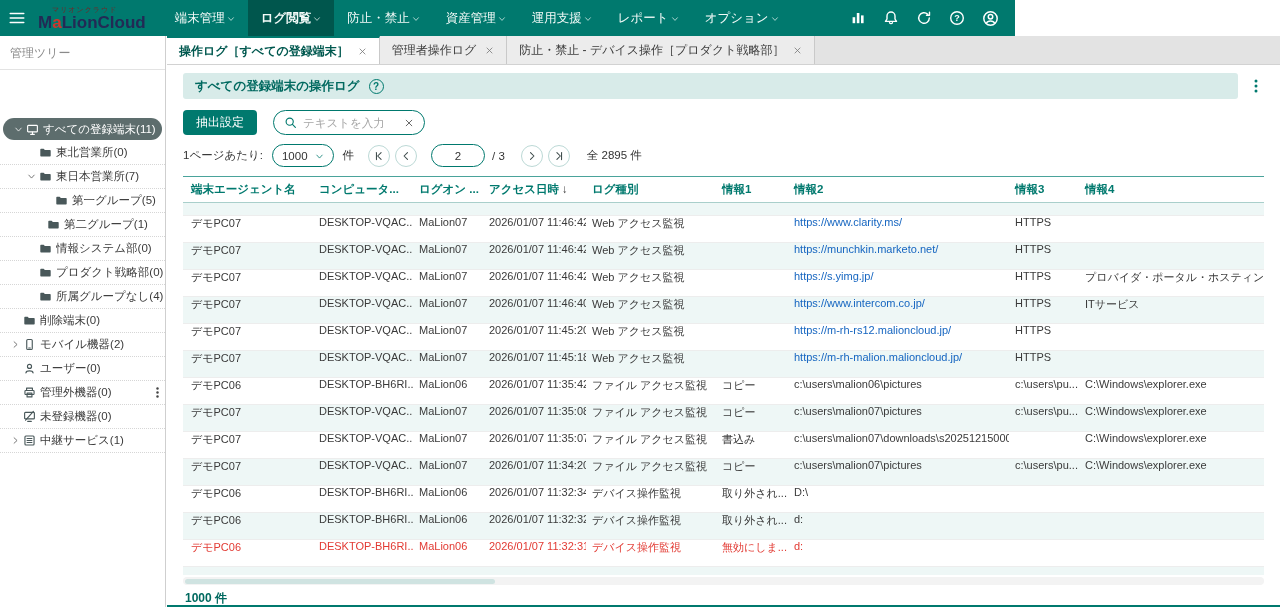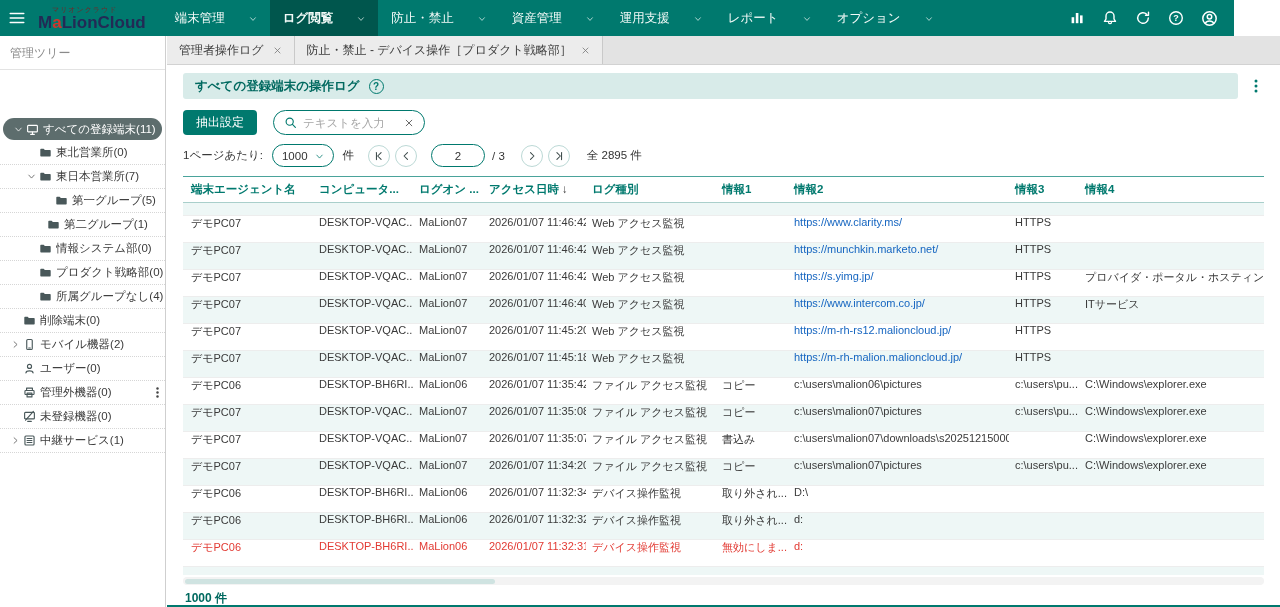--- a/index.html
+++ b/index.html
@@ -1,29 +1,29 @@
 <!DOCTYPE html>
 <html><head>
 <meta charset="utf-8">
 <style>
   * { margin:0; padding:0; box-sizing:border-box; }
   html,body { width:1280px; height:607px; overflow:hidden; background:#fff;
               font-family:"Liberation Sans","DejaVu Sans",sans-serif; }
 
   
-  .topbar { position:absolute; left:0; top:0; width:1234px; height:36px;
+  .topbar { position:absolute; left:0; top:0; width:1015px; height:36px;
             background:#00796e; display:flex; align-items:center; color:#f2faf8; z-index:10; }
   .hamburger { width:34px; height:36px; display:flex; align-items:center; justify-content:center;
                color:#fff; cursor:pointer; flex:none; }
   .logo { display:flex; flex-direction:column; justify-content:center; margin:0 16px 0 4px; flex:none; cursor:default; }
   .logo-furigana { font-size:7px; letter-spacing:1px; color:#6e2a2a; line-height:8px; padding-left:14px; }
   .logo-main { font-size:17px; font-weight:bold; color:#222a55; line-height:17px; letter-spacing:0; }
   .logo-main .accent { color:#d0342c; }
   .menus { display:flex; height:36px; flex:none; }
-  .menu-item { height:36px; display:flex; align-items:center; gap:24px; padding:0 13px;
+  .menu-item { height:36px; display:flex; align-items:center; gap:2px; padding:0 13px;
                font-size:12.5px; color:#f2faf8; cursor:pointer; white-space:nowrap; }
   .menu-item.active { background:#00564d; font-weight:bold; }
   .menu-item .mcaret { display:inline-flex; margin-top:2px; }
   .topbar-right { margin-left:auto; display:flex; align-items:center; gap:17px; padding-right:16px; }
   .tb-icon { display:inline-flex; color:#fff; cursor:pointer; }
 
   
   .sidebar { position:absolute; left:0; top:36px; width:166px; bottom:0; background:#fff;
              border-right:1px solid #cfcfcf; }
   .sidebar-title { padding:9px 10px 7px 10px; font-size:12px; color:#8a8a8a;
@@ -374,20 +374,28 @@
             <path d="M5 5.6h6M5 8h6M5 10.4h6"></path>
           </svg>
         </span>
         <span class="tree-label">中継サービス(1)</span>
       </div>
     </div>
 </div>
 
 <div class="main">
   <div class="tabbar">
+      <div class="tab active">
+        <span>操作ログ［すべての登録端末］</span>
+        <span class="tab-close">
+          <svg width="9" height="9" viewBox="0 0 16 16" fill="none" stroke="currentColor" stroke-width="1.4" stroke-linecap="round" stroke-linejoin="round">
+            <path d="M3.5 3.5l9 9M12.5 3.5l-9 9"></path>
+          </svg>
+        </span>
+      </div>
       <div class="tab">
         <span>管理者操作ログ</span>
         <span class="tab-close">
           <svg width="9" height="9" viewBox="0 0 16 16" fill="none" stroke="currentColor" stroke-width="1.4" stroke-linecap="round" stroke-linejoin="round">
             <path d="M3.5 3.5l9 9M12.5 3.5l-9 9"></path>
           </svg>
         </span>
       </div>
       <div class="tab">
         <span>防止・禁止 - デバイス操作［プロダクト戦略部］</span>

